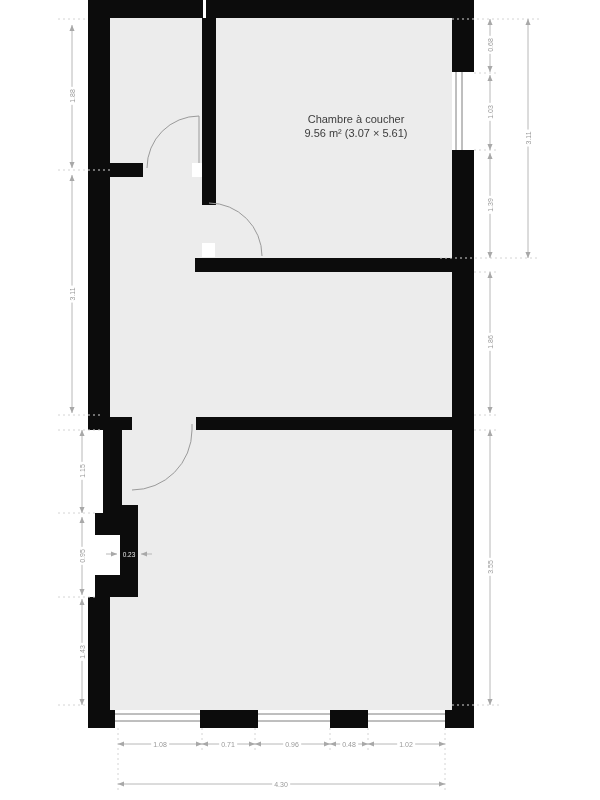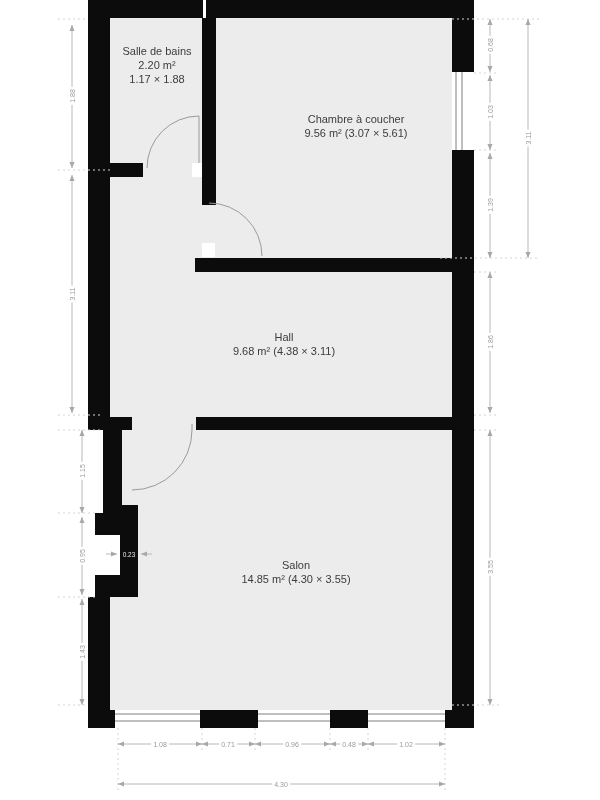--- a/index.html
+++ b/index.html
@@ -120,36 +120,23 @@
     <line class="dim" marker-start="url(#arr)" marker-end="url(#arr)" x1="528" y1="19" x2="528" y2="258"></line>
 
     <line class="dim" marker-start="url(#arr)" marker-end="url(#arr)" x1="118" y1="744" x2="202" y2="744"></line>
     <line class="dim" marker-start="url(#arr)" marker-end="url(#arr)" x1="202" y1="744" x2="255" y2="744"></line>
     <line class="dim" marker-start="url(#arr)" marker-end="url(#arr)" x1="255" y1="744" x2="330" y2="744"></line>
     <line class="dim" marker-start="url(#arr)" marker-end="url(#arr)" x1="330" y1="744" x2="368" y2="744"></line>
     <line class="dim" marker-start="url(#arr)" marker-end="url(#arr)" x1="368" y1="744" x2="445" y2="744"></line>
     <line class="dim" marker-start="url(#arr)" marker-end="url(#arr)" x1="118" y1="784" x2="445" y2="784"></line>
   </svg>
 
-  <div class="roomlabel" style="left:77px;top:44px;width:160px">
-    <div>Salle de bains</div>
-    <div>2.20 m²</div>
-    <div>1.17 × 1.88</div>
-  </div>
   <div class="roomlabel" style="left:216px;top:112px;width:280px">
     <div>Chambre à coucher</div>
     <div>9.56 m² (3.07 × 5.61)</div>
-  </div>
-  <div class="roomlabel" style="left:164px;top:330px;width:240px">
-    <div>Hall</div>
-    <div>9.68 m² (4.38 × 3.11)</div>
-  </div>
-  <div class="roomlabel" style="left:176px;top:558px;width:240px">
-    <div>Salon</div>
-    <div>14.85 m² (4.30 × 3.55)</div>
   </div>
 
   <span class="vdim" style="left:72px;top:96px">1.88</span>
   <span class="vdim" style="left:72px;top:294px">3.11</span>
   <span class="vdim" style="left:82px;top:471px">1.15</span>
   <span class="vdim" style="left:82px;top:556px">0.95</span>
   <span class="vdim" style="left:82px;top:652px">1.43</span>
   <span class="stepdim" style="left:129px;top:554px">0.23</span>
   <span class="vdim" style="left:490px;top:45px">0.68</span>
   <span class="vdim" style="left:490px;top:112px">1.03</span>

